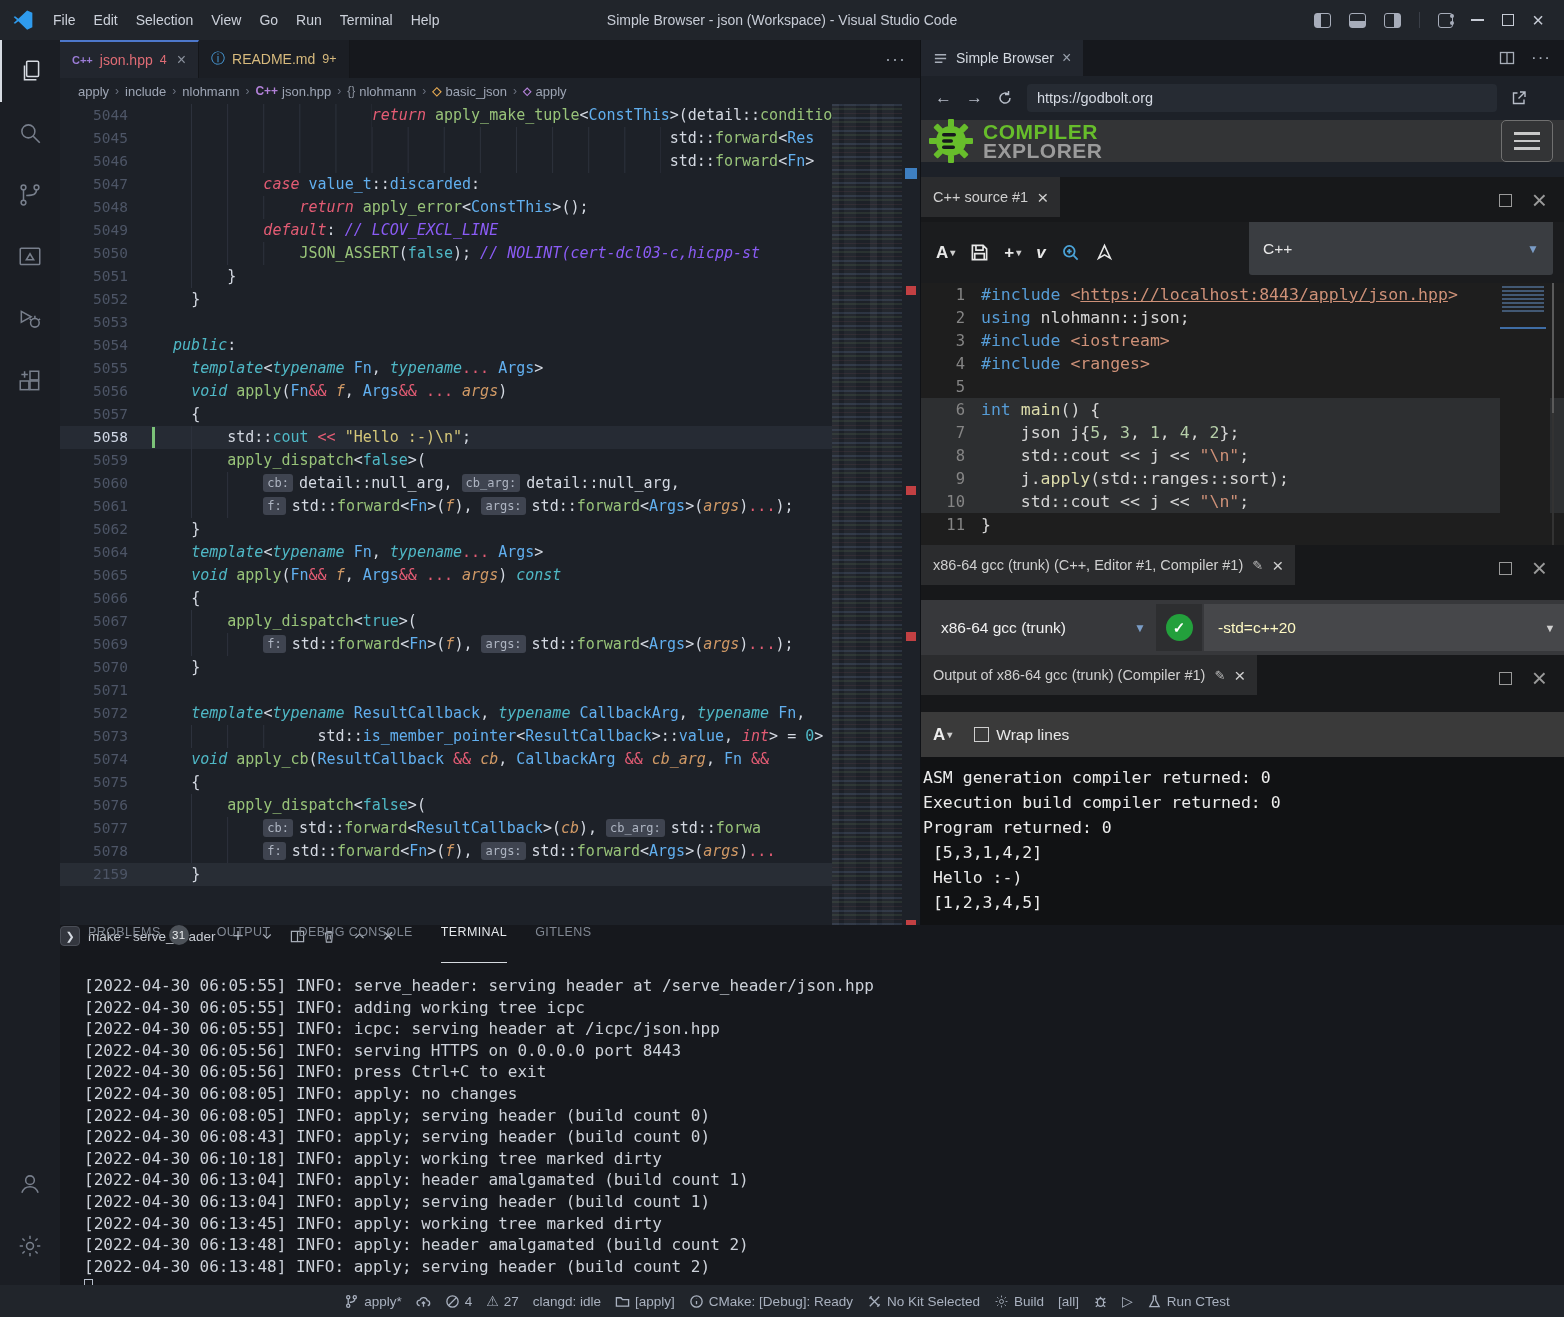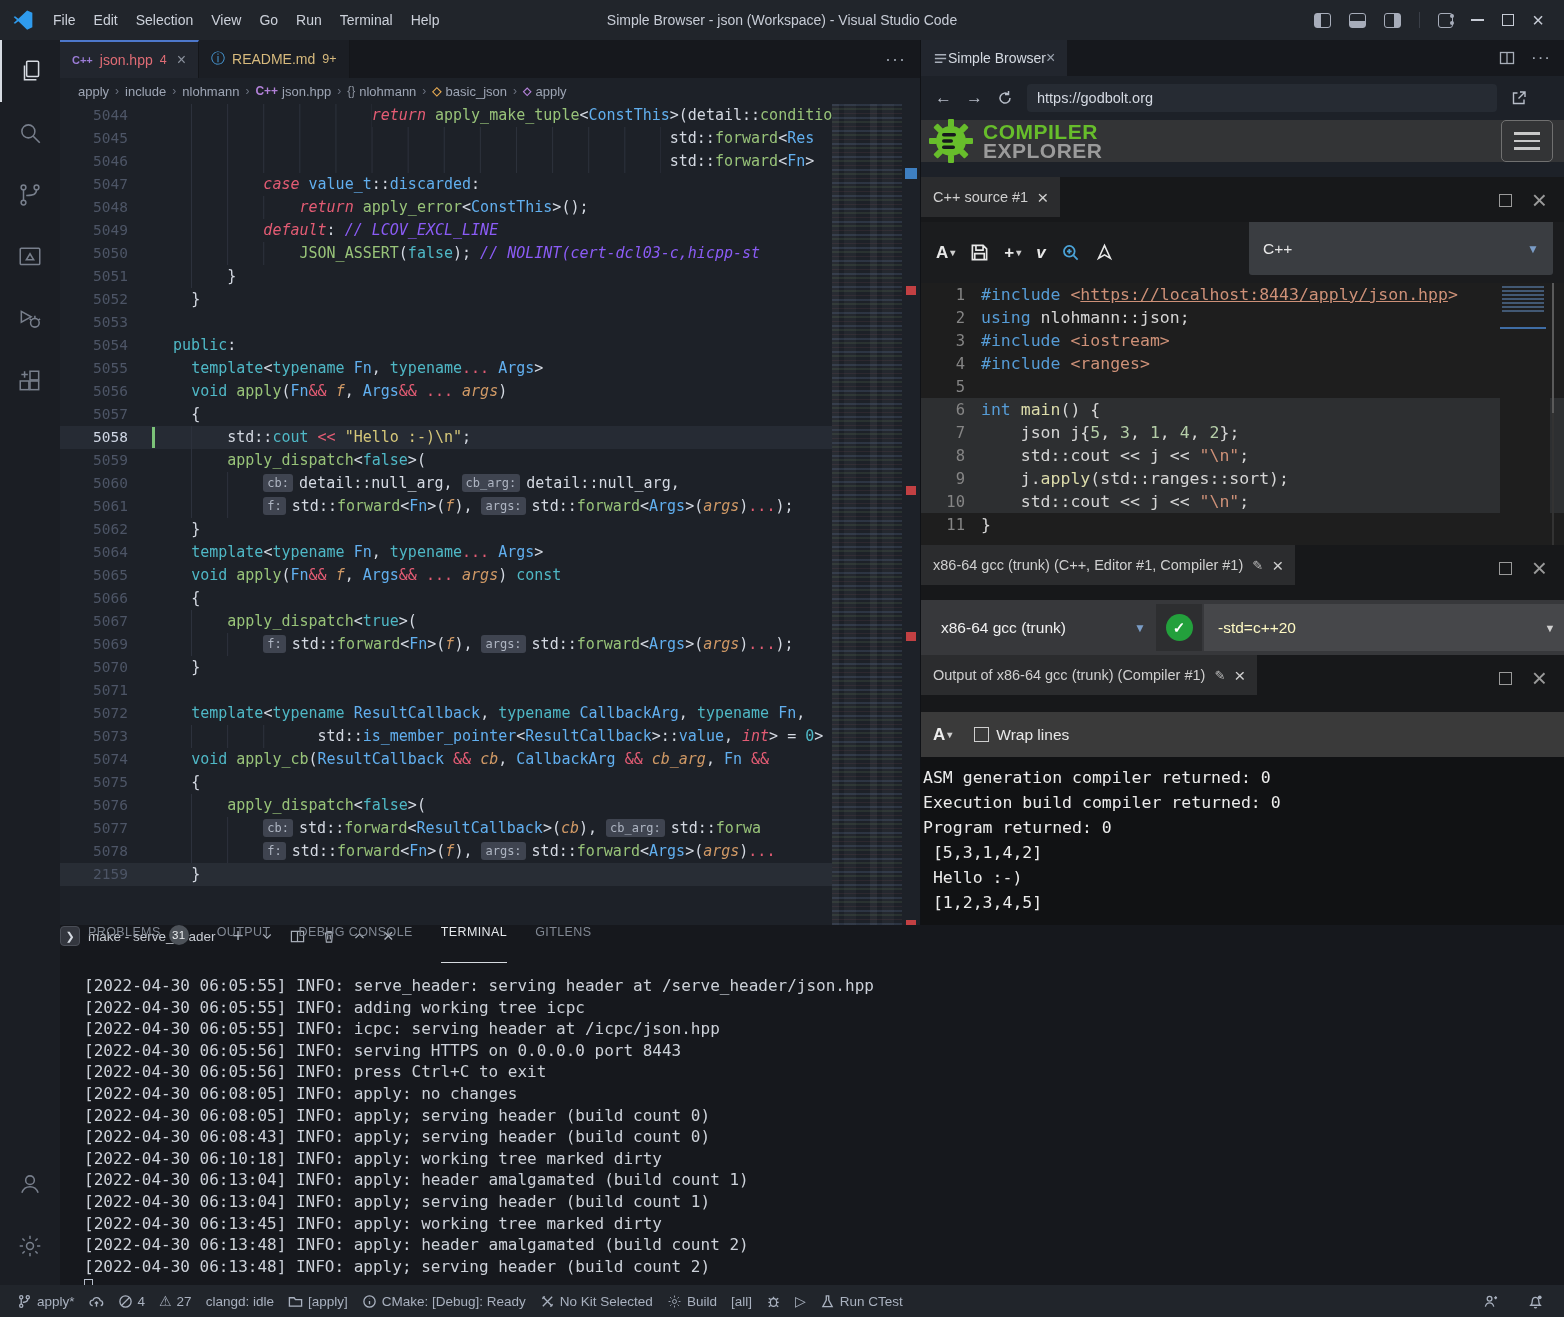--- a/index.html
+++ b/index.html
@@ -58,21 +58,21 @@
   .cl .num{display:inline-block;width:95px;padding-right:27px;text-align:right;color:#4d5566;
     font-size:14.5px;}
   .cl.cur{background:#262b34;}
   .cl.cur .num{color:#cfd6e4;}
   .cl.end{background:#282d35;}
   .ind{display:inline-block;height:23px;vertical-align:top;
     background:linear-gradient(90deg,#2c313c 1px,transparent 1px) repeat-x;background-size:4ch 100%;}
   .sp{white-space:pre;}
   .k{color:#e45c74;font-style:italic;}
   .op{color:#e45c74;}
-  .t{color:#4fb8c6;}
+  .t{color:#4fb8c6;font-style:italic;}
   .n{color:#4fb8c6;}
   .f{color:#98c379;}
   .b{color:#61afef;}
   .o{color:#d19a66;font-style:italic;}
   .s{color:#d6c87a;}
   .c{color:#8b5cf6;font-style:italic;}
   .chip{display:inline-block;background:#3f4450;color:#aeb5c2;font-size:12px;line-height:16px;
     border-radius:3px;padding:1px 4px;margin-right:6px;vertical-align:1px;}
   .cursor-caret{position:absolute;left:92px;top:1px;width:2.5px;height:21px;background:#7cc379;}
   .minimap{position:absolute;right:18px;top:0;width:70px;height:821px;background-color:#1d2128;
@@ -80,21 +80,21 @@
       repeating-linear-gradient(180deg,rgba(125,155,205,.16) 0 2px,transparent 2px 4px,rgba(150,195,120,.10) 4px 6px,transparent 6px 9px,rgba(220,120,130,.08) 9px 10px,transparent 10px 13px),
       repeating-linear-gradient(90deg,rgba(255,255,255,.05) 0 7px,transparent 7px 12px,rgba(255,255,255,.03) 12px 24px,transparent 24px 38px);}
   .ruler{position:absolute;right:0;top:0;width:18px;height:821px;background:#1d2128;}
   .rmark{position:absolute;left:4px;width:10px;height:9px;}
   .ruler .blue{background:#3e7fc1;height:11px;width:12px;left:3px;}
   .ruler .red{background:#c24043;}
 
   
   .browser{position:absolute;left:920px;top:40px;width:644px;height:885px;background:#1d2128;border-left:1px solid #101216;}
   .br-tabs{position:absolute;left:0;top:0;width:644px;height:36px;background:#16181d;display:flex;align-items:center;}
-  .br-tab{height:36px;display:flex;align-items:center;gap:0;padding:0 12px;background:#22262e;font-size:14px;color:#d5dae2;}
+  .br-tab{height:36px;display:flex;align-items:center;gap:8px;padding:0 12px;background:#22262e;font-size:14px;color:#d5dae2;}
   .br-tab .tclose{color:#9aa1ad;font-size:16px;}
   .br-acts{margin-left:auto;display:flex;gap:16px;padding-right:14px;color:#a8aeb9;align-items:center;}
   .urlrow{position:absolute;left:0;top:36px;width:644px;height:44px;background:#1d2128;display:flex;align-items:center;color:#b8bec9;}
   .nav-ic{font-size:17px;margin-left:14px;color:#b8bec9;}
   .urlfield{margin-left:14px;width:470px;height:28px;background:#262b33;border-radius:4px;display:flex;
     align-items:center;padding:0 10px;font-size:14.5px;color:#d4d9e2;}
   .ext-ic{margin-left:14px;}
 
   .gb-nav{position:absolute;left:0;top:80px;width:644px;height:42px;background:#333436;display:flex;align-items:center;}
   .gb-logo{display:flex;align-items:center;gap:8px;margin-left:6px;}
@@ -164,21 +164,21 @@
   .panel-acts{margin-left:auto;display:flex;align-items:center;gap:17px;padding-right:16px;color:#aab0bb;font-size:15px;}
   .term-title{display:flex;align-items:center;gap:8px;font-size:13.5px;color:#c8ccd3;}
   .term-badge{width:20px;height:20px;border-radius:4px;background:#33363e;color:#d5dae2;display:flex;
     align-items:center;justify-content:center;font-size:11px;border:1px solid #4a4e57;}
   .terminal{position:absolute;left:0;top:44px;width:1504px;height:316px;padding:6px 0 0 24px;
     font-family:"DejaVu Sans Mono",monospace;font-size:16px;line-height:21.6px;color:#ccd1d9;white-space:pre;}
   .tcursor{display:inline-block;width:9px;height:17px;border:1px solid #b6bdc9;margin-top:2px;}
 
   
   .statusbar{position:absolute;left:0;top:1285px;width:1564px;height:32px;background:#21252b;display:flex;
-    align-items:center;font-size:13.5px;color:#a9b1bf;}
+    align-items:center;font-size:13.5px;color:#a9b1bf;flex-direction:column;}
   .sb-left{display:flex;align-items:center;padding-left:10px;}
   .sb-right{margin-left:auto;display:flex;align-items:center;padding-right:14px;gap:16px;}
   .sb-item{display:flex;align-items:center;gap:5px;padding:0 7px;height:32px;cursor:pointer;}
   .sb-item svg{width:15px;height:15px;}
   .sb-item .uni{font-size:14px;}
 </style>
 </head>
 <body>
 
 <div class="window">

